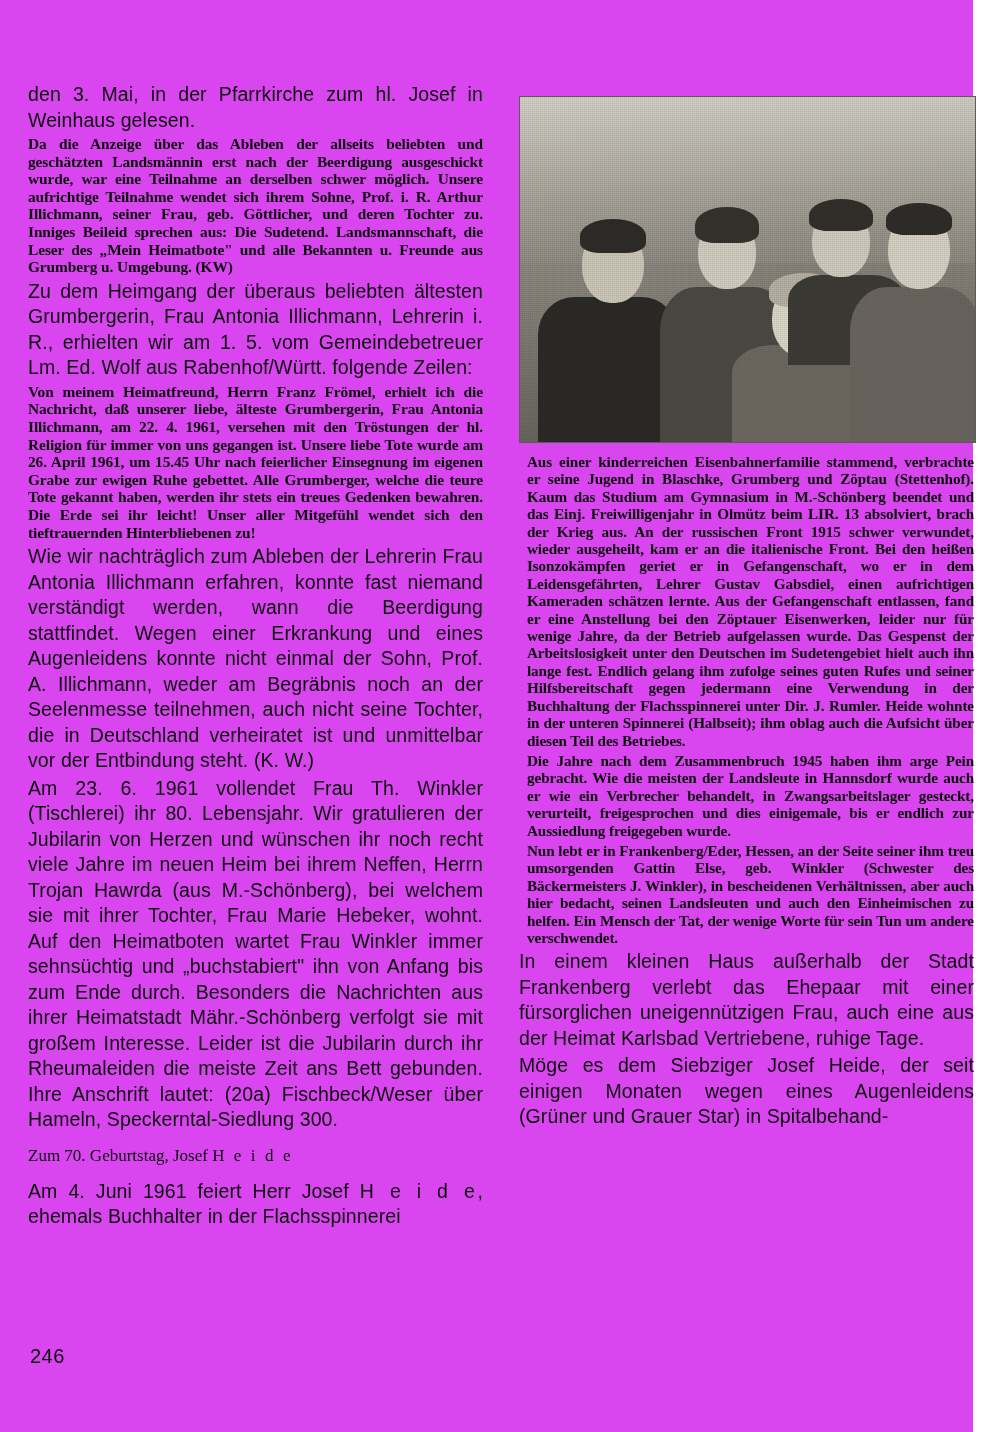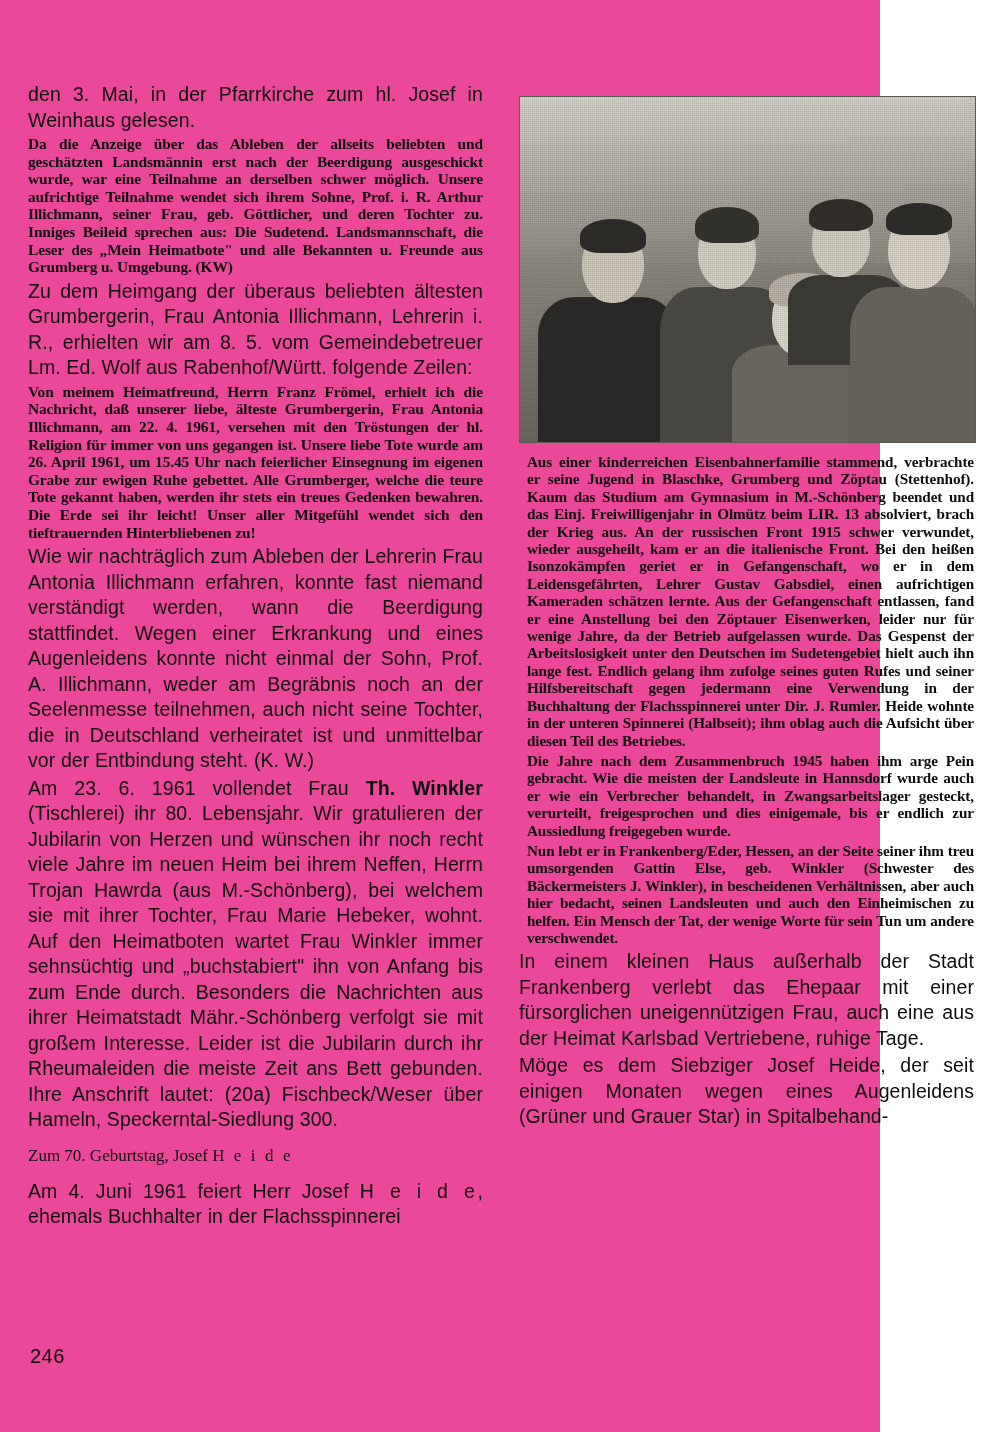--- a/index.html
+++ b/index.html
@@ -11,23 +11,23 @@
     width: 1000px;
     height: 1432px;
     position: relative;
     font-family: "Liberation Serif", serif;
     color: #0d0d0d;
     overflow: hidden;
   }
   .page {
     position: absolute;
     left: 0; top: 0;
-    width: 880px;
+    width: 973px;
     height: 1432px;
-    background: #ec4899;
+    background: #d946ef;
   }
   .columns {
     position: absolute;
     left: 28px;
     top: 82px;
     width: 946px;
     display: flex;
     gap: 36px;
   }
   .col {
@@ -69,21 +69,21 @@
     letter-spacing: 0.2px;
   }
   .subhead {
     font-family: "Liberation Serif", serif;
     font-weight: normal;
     font-size: 17px;
     line-height: 22px;
     margin: 12px 0 12px 0;
   }
   .sp { letter-spacing: 2.6px; }
-  .b { font-weight: bold; }
+  .b { font-weight: normal; }
   .photo {
     width: 455px;
     height: 345px;
     margin: 14px 0 10px 0;
     position: relative;
     overflow: hidden;
     background: #8d8d88;
     border: 1px solid #5d5d58;
   }
   .photo .sky {
@@ -125,21 +125,21 @@
 <div class="page">
 
   <div class="columns">
 
     <div class="col">
 
       <p class="big">den 3. Mai, in der Pfarrkirche zum hl. Josef in Weinhaus gelesen.</p>
 
       <p class="small">Da die Anzeige über das Ableben der allseits beliebten und geschätzten Landsmännin erst nach der Beerdigung ausgeschickt wurde, war eine Teilnahme an derselben schwer möglich. Unsere aufrichtige Teilnahme wendet sich ihrem Sohne, Prof. i. R. Arthur Illichmann, seiner Frau, geb. Göttlicher, und deren Tochter zu. Inniges Beileid sprechen aus: Die Sudetend. Landsmannschaft, die Leser des „Mein Heimatbote" und alle Bekannten u. Freunde aus Grumberg u. Umgebung. (KW)</p>
 
-      <p class="big">Zu dem Heimgang der überaus beliebten ältesten Grumbergerin, Frau Antonia Illichmann, Lehrerin i. R., erhielten wir am 8. 5. vom Gemeindebetreuer Lm. Ed. Wolf aus Rabenhof/Württ. folgende Zeilen:</p>
+      <p class="big">Zu dem Heimgang der überaus beliebten ältesten Grumbergerin, Frau Antonia Illichmann, Lehrerin i. R., erhielten wir am 1. 5. vom Gemeindebetreuer Lm. Ed. Wolf aus Rabenhof/Württ. folgende Zeilen:</p>
 
       <p class="small">Von meinem Heimatfreund, Herrn Franz Frömel, erhielt ich die Nachricht, daß unserer liebe, älteste Grumbergerin, Frau Antonia Illichmann, am 22. 4. 1961, versehen mit den Tröstungen der hl. Religion für immer von uns gegangen ist. Unsere liebe Tote wurde am 26. April 1961, um 15.45 Uhr nach feierlicher Einsegnung im eigenen Grabe zur ewigen Ruhe gebettet. Alle Grumberger, welche die teure Tote gekannt haben, werden ihr stets ein treues Gedenken bewahren. Die Erde sei ihr leicht! Unser aller Mitgefühl wendet sich den tieftrauernden Hinterbliebenen zu!</p>
 
       <p class="big">Wie wir nachträglich zum Ableben der Lehrerin Frau Antonia Illichmann erfahren, konnte fast niemand verständigt werden, wann die Beerdigung stattfindet. Wegen einer Erkrankung und eines Augenleidens konnte nicht einmal der Sohn, Prof. A. Illichmann, weder am Begräbnis noch an der Seelenmesse teilnehmen, auch nicht seine Tochter, die in Deutschland verheiratet ist und unmittelbar vor der Entbindung steht. (K. W.)</p>
 
 
       <p class="big"><span>Am 23. 6. 1961 vollendet Frau </span><span class="b">Th. Winkler</span><span> (Tischlerei) ihr 80. Lebensjahr. Wir gratulieren der Jubilarin von Herzen und wünschen ihr noch recht viele Jahre im neuen Heim bei ihrem Neffen, Herrn Trojan Hawrda (aus M.-Schönberg), bei welchem sie mit ihrer Tochter, Frau Marie Hebeker, wohnt. Auf den Heimatboten wartet Frau Winkler immer sehnsüchtig und „buchstabiert" ihn von Anfang bis zum Ende durch. Besonders die Nachrichten aus ihrer Heimatstadt Mähr.-Schönberg verfolgt sie mit großem Interesse. Leider ist die Jubilarin durch ihr Rheumaleiden die meiste Zeit ans Bett gebunden. Ihre Anschrift lautet: (20a) Fischbeck/Weser über Hameln, Speckerntal-Siedlung 300.</span></p>
 
       <p class="subhead"><span>Zum 70. Geburtstag, Josef </span><span class="sp">H e i d e</span></p>
 

